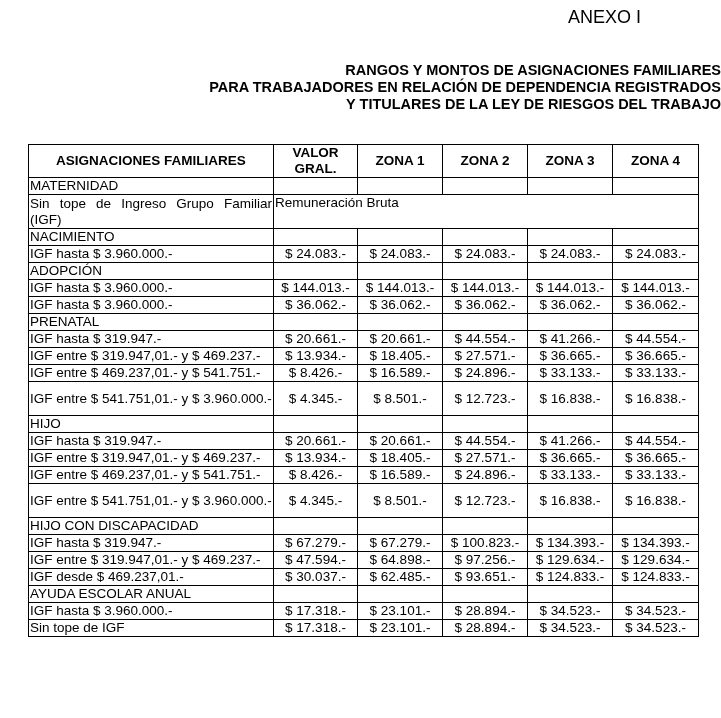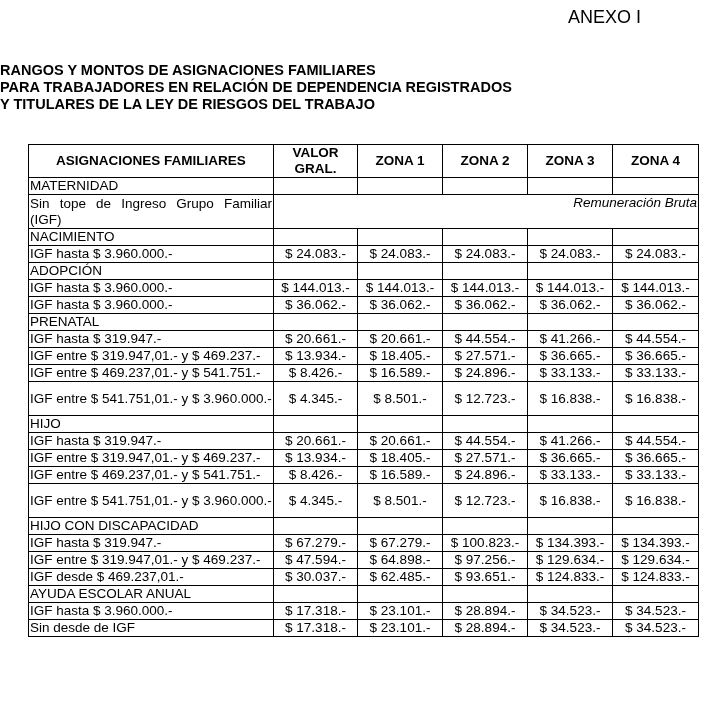--- a/index.html
+++ b/index.html
@@ -1,31 +1,31 @@
 <!DOCTYPE html>
 <html><head>
 <meta charset="utf-8">
 <style>
   html, body { margin: 0; padding: 0; background: #ffffff; }
   body { width: 721px; height: 718px; position: relative; overflow: hidden;
          font-family: "Liberation Sans", "DejaVu Sans", sans-serif; color: #000; }
   .annex { position: absolute; right: 80px; top: 7px; font-weight: normal; font-size: 18px; }
-  .title { position: absolute; left: 0; width: 721px; top: 62px; text-align: left;
+  .title { position: absolute; left: 0; width: 721px; top: 62px; text-align: right;
            font-weight: bold; font-size: 14.5px; line-height: 17px; }
   table.grid { position: absolute; left: 28px; top: 144px; border-collapse: collapse;
                table-layout: fixed; width: 670px; }
   table.grid td, table.grid th { border: 1.5px solid #000; padding: 0 1px; font-size: 13.5px;
                line-height: 16px; overflow: hidden; white-space: nowrap; }
   table.grid th { font-weight: bold; text-align: center; height: 32px; font-size: 13.5px; line-height: 16px; }
   td.lbl { text-align: left; }
   td.lbl.justify { white-space: normal; text-align: justify; text-align-last: left; }
   td.sec { font-weight: normal; }
   td.sec.justify { white-space: normal; text-align: justify; text-align-last: left; }
   td.val { text-align: center; }
-  td.span { text-align: right; vertical-align: top; font-style: italic; }
+  td.span { text-align: left; vertical-align: top; }
   tr.h17 td { height: 16px; }
   tr.h35 td { height: 33px; }
 </style>
 </head>
 <body>
 
 <div class="annex">ANEXO I</div>
 
 <div class="title">
   <div>RANGOS Y MONTOS DE ASIGNACIONES FAMILIARES</div>
@@ -230,21 +230,21 @@
       </tr>
       <tr class="h17">
         <td class="lbl">IGF hasta $ 3.960.000.-</td>
         <td class="val">$ 17.318.-</td>
         <td class="val">$ 23.101.-</td>
         <td class="val">$ 28.894.-</td>
         <td class="val">$ 34.523.-</td>
         <td class="val">$ 34.523.-</td>
       </tr>
       <tr class="h17">
-        <td class="lbl">Sin desde de IGF</td>
+        <td class="lbl">Sin tope de IGF</td>
         <td class="val">$ 17.318.-</td>
         <td class="val">$ 23.101.-</td>
         <td class="val">$ 28.894.-</td>
         <td class="val">$ 34.523.-</td>
         <td class="val">$ 34.523.-</td>
       </tr>
     </tbody>
 </table>
 
 </body></html>

